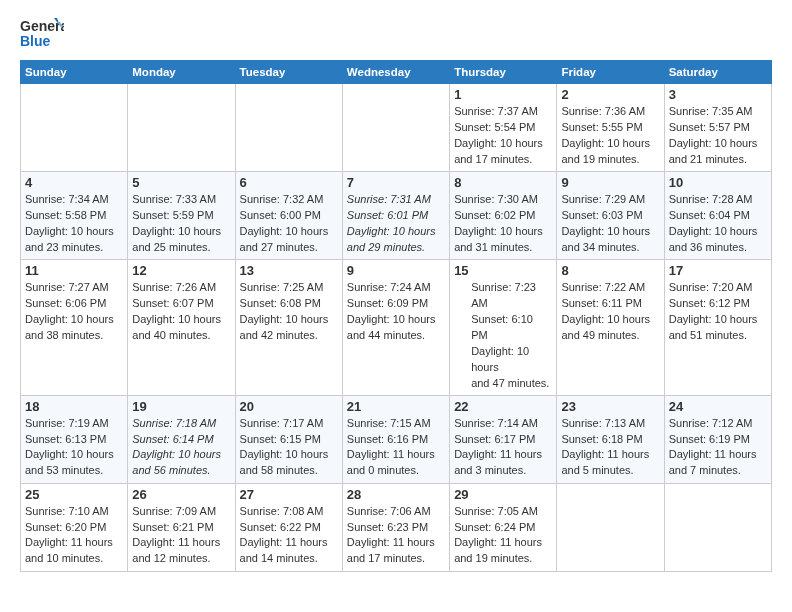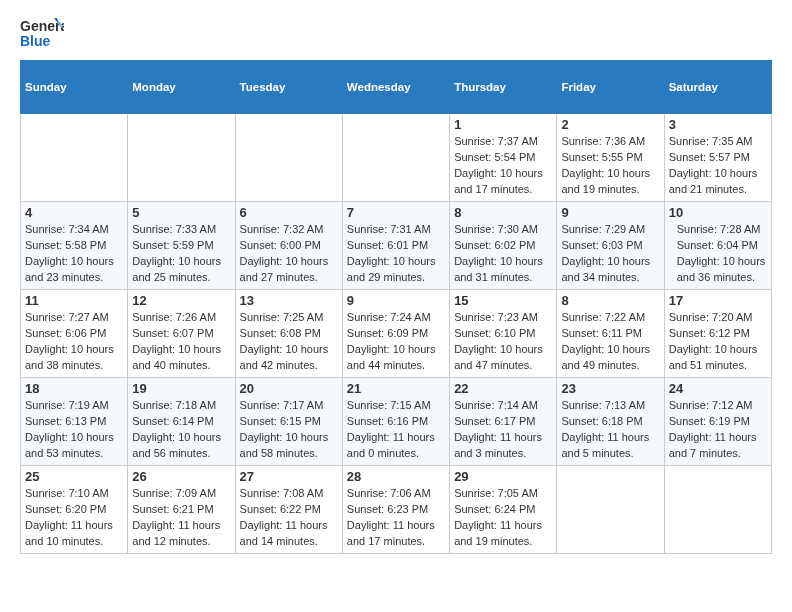--- a/index.html
+++ b/index.html
@@ -42,21 +42,21 @@
     .calendar {
       width: 100%;
       border-collapse: collapse;
       table-layout: fixed;
     }
     .calendar thead tr th {
       background: #2a7abf;
       color: #fff;
       font-size: 11.5px;
       font-weight: bold;
-      padding: 20px 4px;
+      padding: 5px 4px;
       text-align: left;
       border: 1px solid #2a7abf;
     }
     .calendar tbody tr td {
       border: 1px solid #ccc;
       vertical-align: top;
       padding: 3px 4px;
       height: 88px;
       font-size: 9.5px;
       color: #333;
@@ -154,42 +154,42 @@
           </td>
           <td>
             <div class="day-number">6</div>
             <div class="day-info" style="white-space: pre-line;">Sunrise: 7:32 AM
 Sunset: 6:00 PM
 Daylight: 10 hours
 and 27 minutes.</div>
           </td>
           <td>
             <div class="day-number">7</div>
-            <div class="day-info" style="white-space: pre-line;">Sunrise: 7:31 AM
+            <div class="day-info" style="white-space: pre-line; font-style: italic;">Sunrise: 7:31 AM
 Sunset: 6:01 PM
 Daylight: 10 hours
 and 29 minutes.</div>
           </td>
           <td>
             <div class="day-number">8</div>
             <div class="day-info" style="white-space: pre-line;">Sunrise: 7:30 AM
 Sunset: 6:02 PM
 Daylight: 10 hours
 and 31 minutes.</div>
           </td>
           <td>
             <div class="day-number">9</div>
             <div class="day-info" style="white-space: pre-line;">Sunrise: 7:29 AM
 Sunset: 6:03 PM
 Daylight: 10 hours
 and 34 minutes.</div>
           </td>
           <td>
             <div class="day-number">10</div>
-            <div class="day-info" style="white-space: pre-line; margin-left: 8px;">Sunrise: 7:28 AM
+            <div class="day-info" style="white-space: pre-line;">Sunrise: 7:28 AM
 Sunset: 6:04 PM
 Daylight: 10 hours
 and 36 minutes.</div>
           </td>
         </tr>
         <tr>
           <td>
             <div class="day-number">11</div>
             <div class="day-info" style="white-space: pre-line;">Sunrise: 7:27 AM
 Sunset: 6:06 PM
@@ -212,21 +212,21 @@
           </td>
           <td>
             <div class="day-number">9</div>
             <div class="day-info" style="white-space: pre-line;">Sunrise: 7:24 AM
 Sunset: 6:09 PM
 Daylight: 10 hours
 and 44 minutes.</div>
           </td>
           <td>
             <div class="day-number">15</div>
-            <div class="day-info" style="white-space: pre-line;">Sunrise: 7:23 AM
+            <div class="day-info" style="white-space: pre-line; margin-left: 17px;">Sunrise: 7:23 AM
 Sunset: 6:10 PM
 Daylight: 10 hours
 and 47 minutes.</div>
           </td>
           <td>
             <div class="day-number">8</div>
             <div class="day-info" style="white-space: pre-line;">Sunrise: 7:22 AM
 Sunset: 6:11 PM
 Daylight: 10 hours
 and 49 minutes.</div>
@@ -242,21 +242,21 @@
         <tr>
           <td>
             <div class="day-number">18</div>
             <div class="day-info" style="white-space: pre-line;">Sunrise: 7:19 AM
 Sunset: 6:13 PM
 Daylight: 10 hours
 and 53 minutes.</div>
           </td>
           <td>
             <div class="day-number">19</div>
-            <div class="day-info" style="white-space: pre-line;">Sunrise: 7:18 AM
+            <div class="day-info" style="white-space: pre-line; font-style: italic;">Sunrise: 7:18 AM
 Sunset: 6:14 PM
 Daylight: 10 hours
 and 56 minutes.</div>
           </td>
           <td>
             <div class="day-number">20</div>
             <div class="day-info" style="white-space: pre-line;">Sunrise: 7:17 AM
 Sunset: 6:15 PM
 Daylight: 10 hours
 and 58 minutes.</div>

